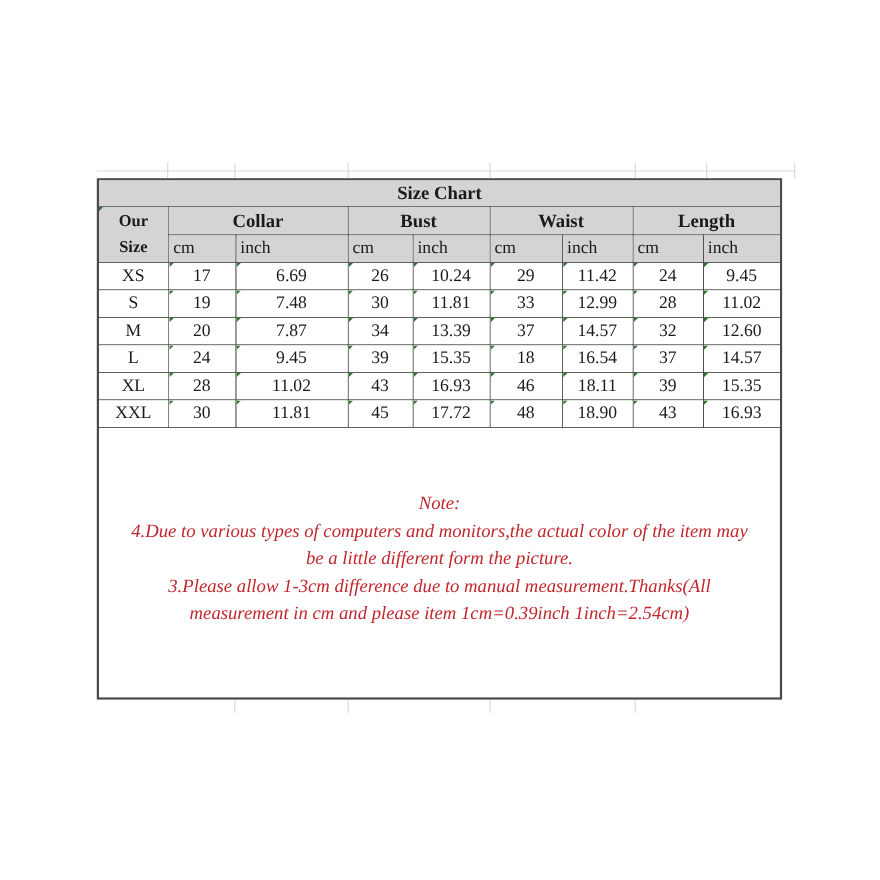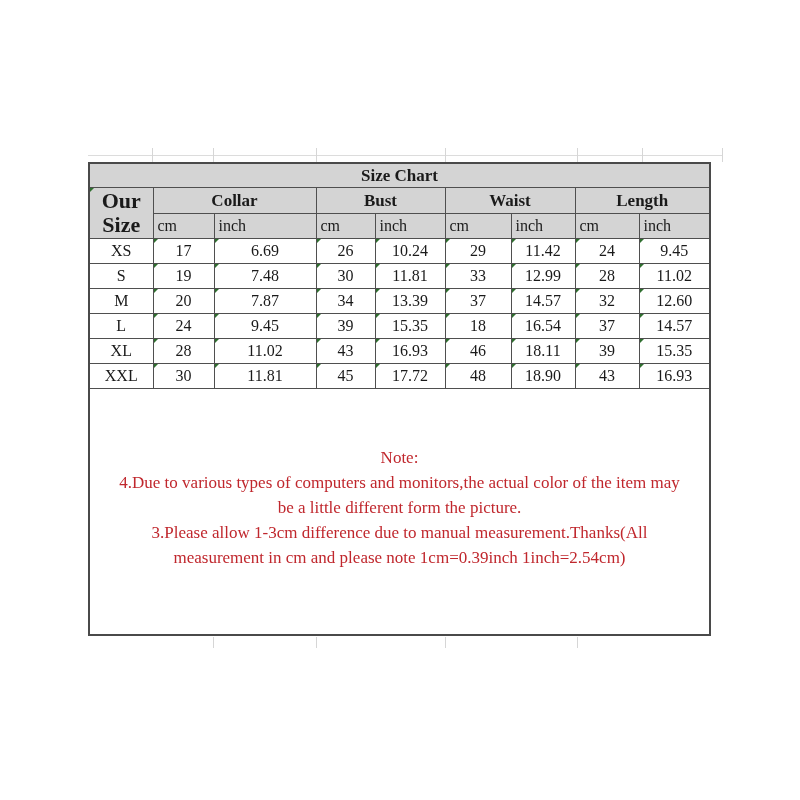--- a/index.html
+++ b/index.html
@@ -18,30 +18,30 @@
   .sizechart th,.sizechart td{border:1px solid #4f4f4f;padding:0;margin:0;
          font-size:16px;text-align:center;vertical-align:middle;position:relative;
          overflow:hidden;white-space:nowrap;}
   .sizechart tr > *:first-child{border-left:none;}
   .sizechart tr > *:last-child{border-right:none;}
   .sizechart tr.title-row > *{border-top:none;}
 
   .sizechart .hdr{background:#d4d4d4;}
   .sizechart .title-cell{font-weight:bold;font-size:17px;height:23px;}
   .sizechart .group-cell{font-weight:bold;font-size:17px;height:25px;}
-  .sizechart .corner{font-weight:bold;font-size:22px;line-height:24px;}
+  .sizechart .corner{font-weight:bold;font-size:15px;line-height:24px;}
   .sizechart .unit{font-weight:normal;text-align:left;padding-left:4px;height:24px;}
   .sizechart td.datacell{height:24px;background:#ffffff;}
 
   
   .gm::before{content:"";position:absolute;top:0;left:0;width:0;height:0;
               border-top:4px solid #2f6f2f;border-right:4px solid transparent;}
 
   .note{position:absolute;left:0;top:217px;width:619px;height:253px;
-        display:flex;flex-direction:column;justify-content:center;align-items:center;}
+        display:flex;flex-direction:column;justify-content:center;align-items:center;font-style:italic;}
   .note div{color:#c0272d;font-size:17px;line-height:25px;text-align:center;width:100%;}
 </style>
 </head>
 <body>
 
 <div class="canvas">
 
   <div class="hline" style="left:88px;top:155px;width:634px;"></div>
   <div class="tick" style="left:152px;top:148px;height:14px;"></div>
   <div class="tick" style="left:213px;top:148px;height:14px;"></div>
@@ -169,17 +169,17 @@
         <td class="datacell gm">16.93</td>
       </tr>
     </tbody>
       </table>
 
     <div class="note">
       <div>Note:</div>
       <div>4.Due to various types of computers and monitors,the actual color of the item may</div>
       <div>be a little different form the picture.</div>
       <div>3.Please allow 1-3cm difference due to manual measurement.Thanks(All</div>
-      <div>measurement in cm and please note 1cm=0.39inch 1inch=2.54cm)</div>
+      <div>measurement in cm and please item 1cm=0.39inch 1inch=2.54cm)</div>
     </div>
   </div>
 
 </div>
 
 </body></html>

